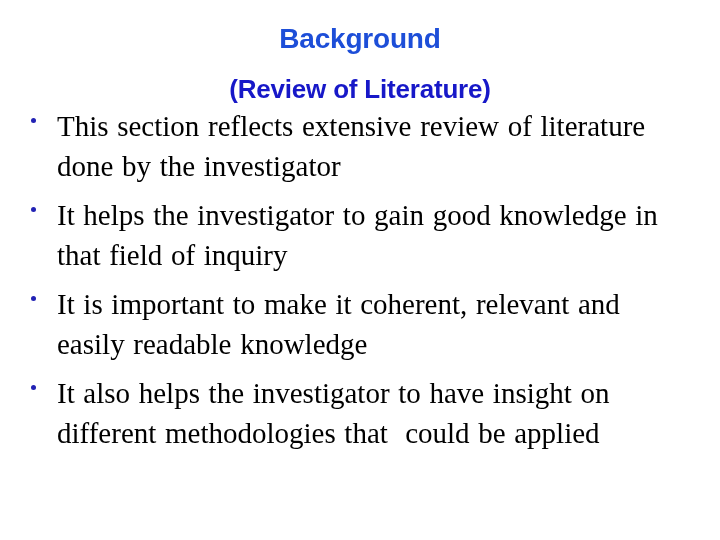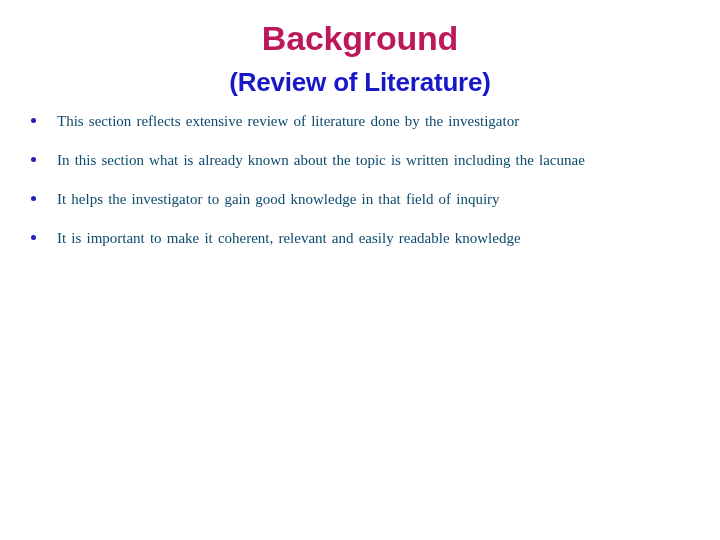--- a/index.html
+++ b/index.html
@@ -23,57 +23,57 @@
     position: absolute;
     left: 0;
     top: 21px;
     width: 720px;
     text-align: center;
   }
 
   .title-main {
     font-family: "Liberation Sans", "DejaVu Sans", sans-serif;
     font-weight: bold;
-    font-size: 34px;
+    font-size: 28px;
     line-height: 35px;
-    color: #be185d;
+    color: #1d4ed8;
     letter-spacing: -0.2px;
     white-space: nowrap;
   }
 
   .title-sub {
     font-family: "Liberation Sans", "DejaVu Sans", sans-serif;
     font-weight: bold;
     font-size: 26px;
     line-height: 32px;
     color: #1718c8;
     letter-spacing: -0.2px;
     white-space: nowrap;
-    margin-top: 10px;
+    margin-top: 17px;
   }
 
   
   .body-list {
     position: absolute;
     left: 26px;
     top: 106px;
     width: 648px;
     margin: 0;
     padding: 0;
     list-style: none;
   }
 
   .bullet-row {
     position: relative;
     display: block;
     padding-left: 31px;
     margin: 0 0 9px 0;
-    color: #0c4a6e;
-    font-size: 15px;
-    line-height: 30px;
+    color: #000000;
+    font-size: 29px;
+    line-height: 40px;
     word-spacing: 1.4px;
   }
 
   .bullet-row:last-child {
     margin-bottom: 0;
   }
 
   .bullet-dot {
     position: absolute;
     left: 5px;
@@ -99,32 +99,32 @@
     <div class="title-sub">(Review of Literature)</div>
   </div>
 
   <ul class="body-list">
 
     <li class="bullet-row">
       <span class="bullet-dot"></span>
       <span class="bullet-text">This section reflects extensive review of literature done by the investigator</span>
     </li>
 
-    <li class="bullet-row">
-      <span class="bullet-dot"></span>
-      <span class="bullet-text">In this section what is already known about the topic is written including the lacunae</span>
-    </li>
 
 
     <li class="bullet-row">
       <span class="bullet-dot"></span>
       <span class="bullet-text">It helps the investigator to gain good knowledge in that field of inquiry</span>
     </li>
 
     <li class="bullet-row">
       <span class="bullet-dot"></span>
       <span class="bullet-text">It is important to make it coherent, relevant and easily readable knowledge</span>
     </li>
 
+    <li class="bullet-row">
+      <span class="bullet-dot"></span>
+      <span class="bullet-text">It also helps the investigator to have insight on different methodologies that  could be applied</span>
+    </li>
 
   </ul>
 
 </div>
 
 </body></html>

